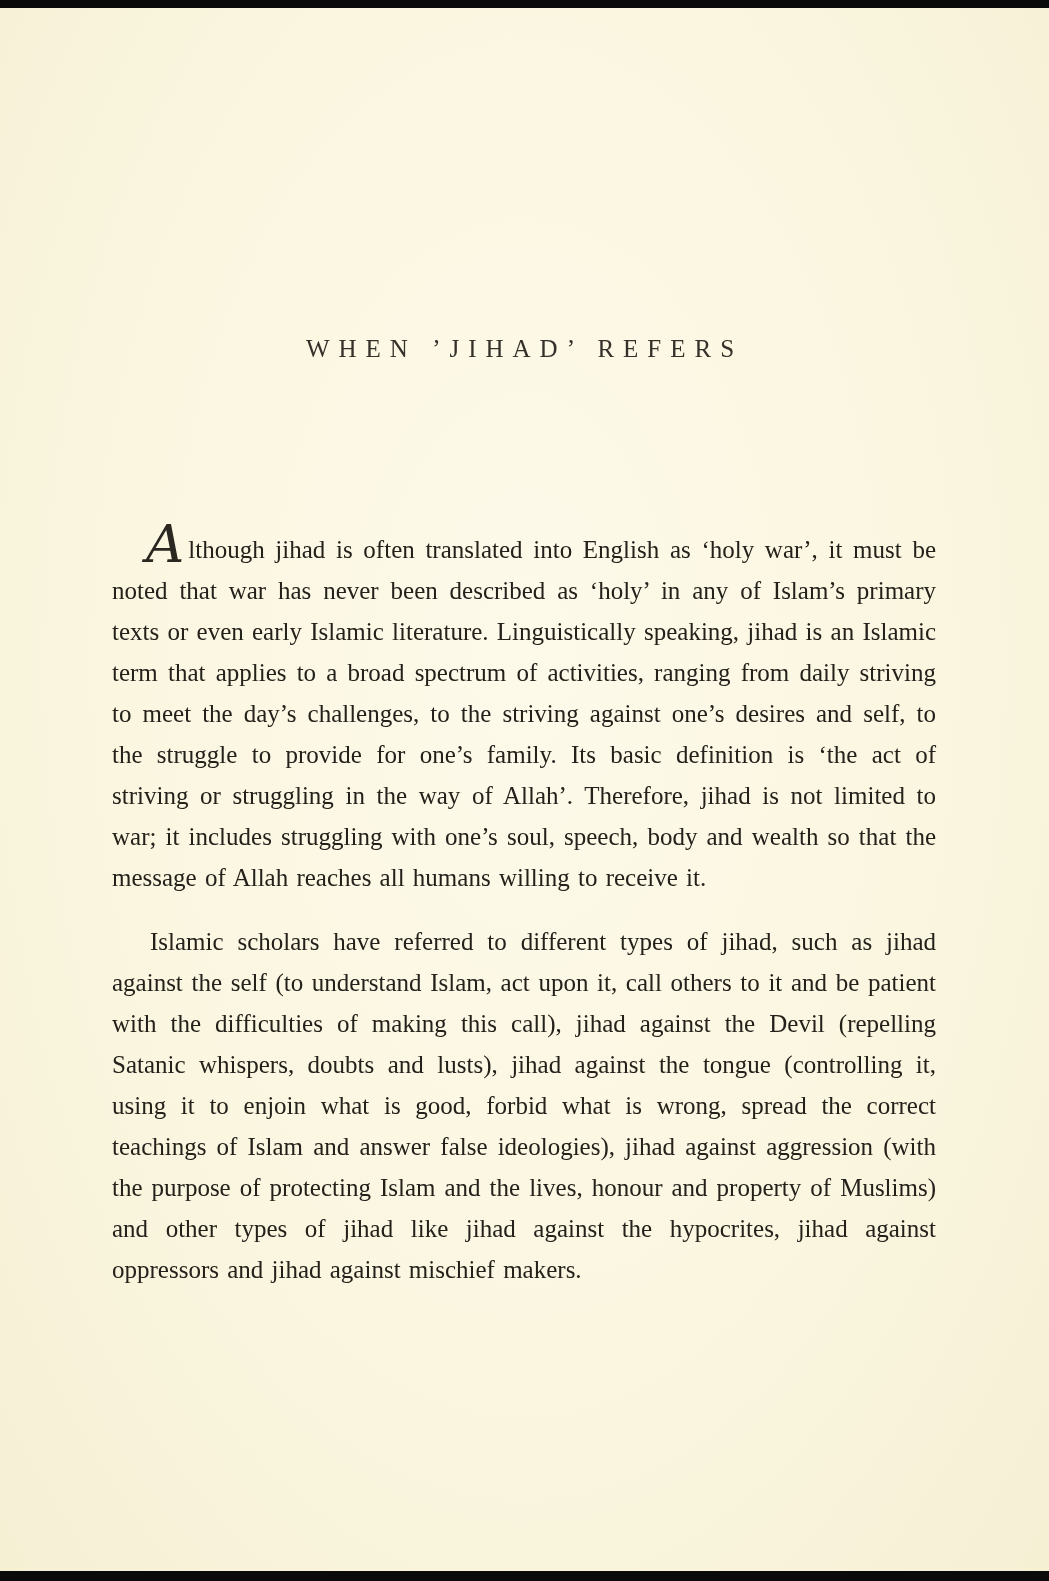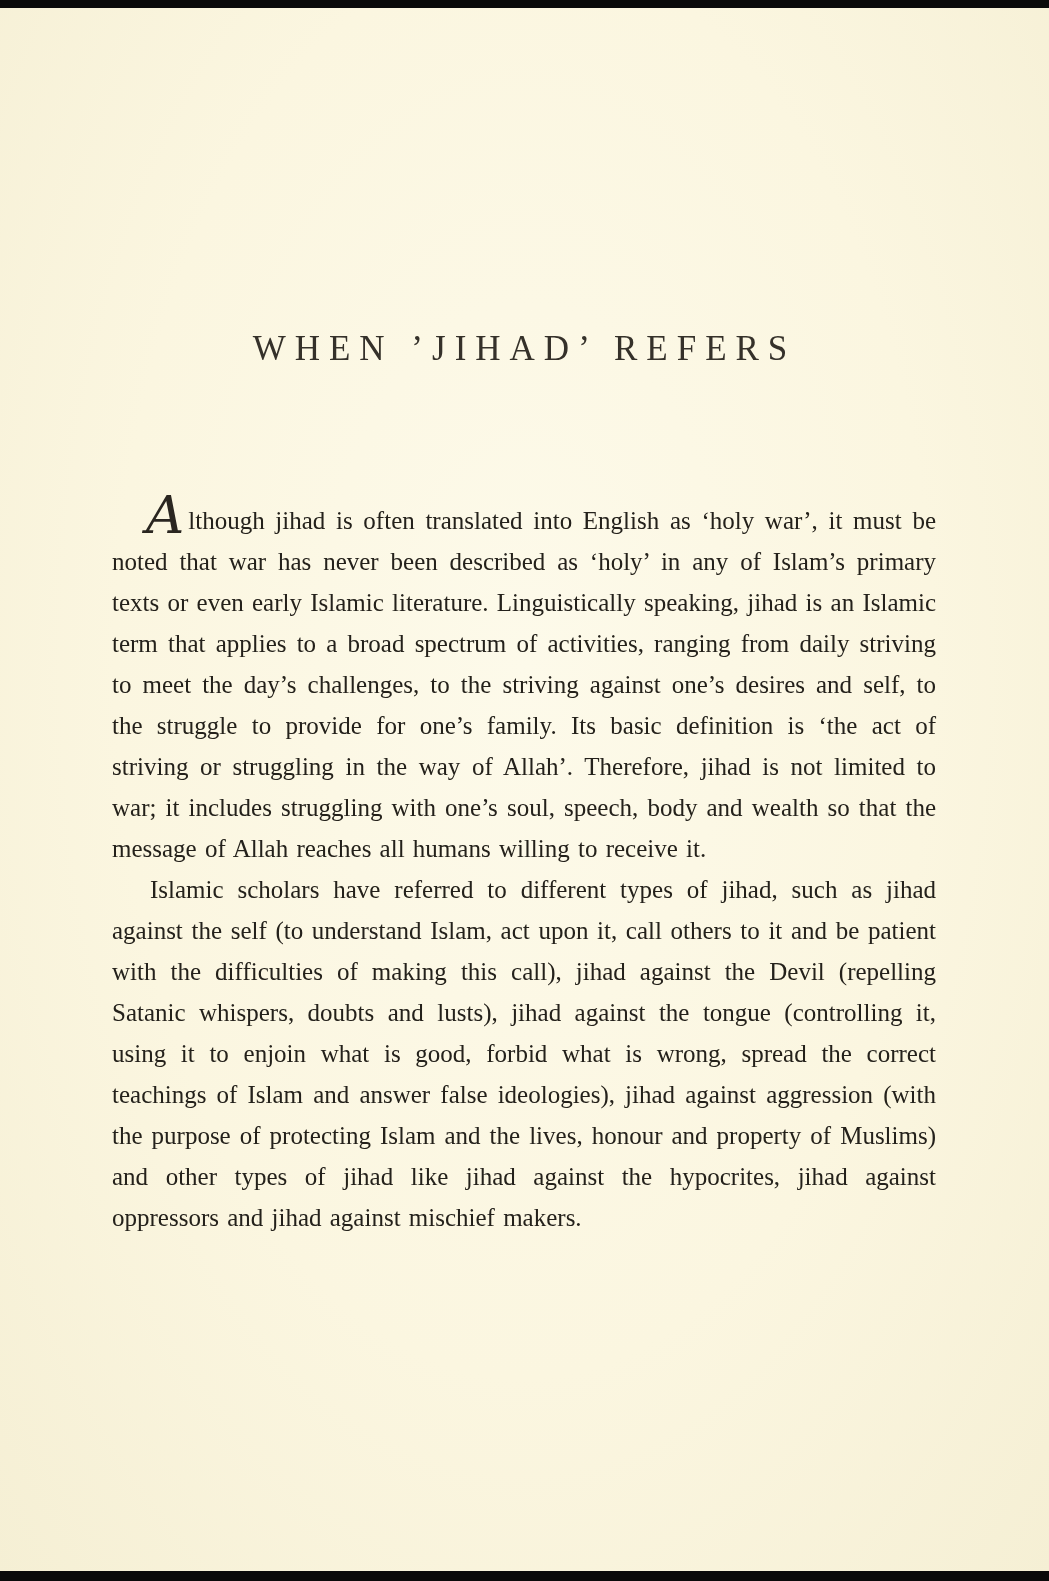--- a/index.html
+++ b/index.html
@@ -35,42 +35,43 @@
     position: absolute;
     top: 318px;
     left: 0;
     width: 100%;
     text-align: center;
     font-weight: 400;
     color: #35312a;
   }
   .title-line {
     display: block;
-    font-size: 35px;
+    font-size: 25px;
     letter-spacing: 9px;
     line-height: 61px;
     white-space: nowrap;
   }
 
   .text-block {
     position: absolute;
-    top: 500px;
+    top: 529px;
     left: 112px;
     width: 824px;
     color: #24211b;
   }
 
   .para {
     font-size: 25px;
     line-height: 41px;
     text-align: justify;
     word-spacing: 2px;
   }
 
   .para.second {
+    margin-top: 23px;
     text-indent: 38px;
   }
 
   .dropcap {
     font-family: "DejaVu Serif", serif;
     font-style: italic;
     font-size: 53px;
     line-height: 0;
     position: relative;
     top: 4px;

